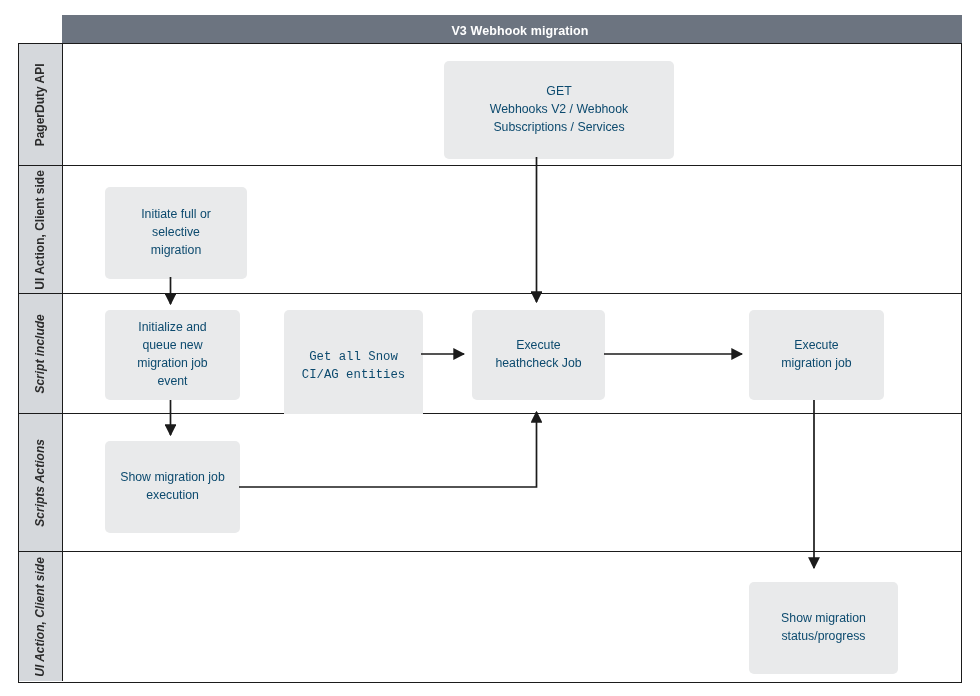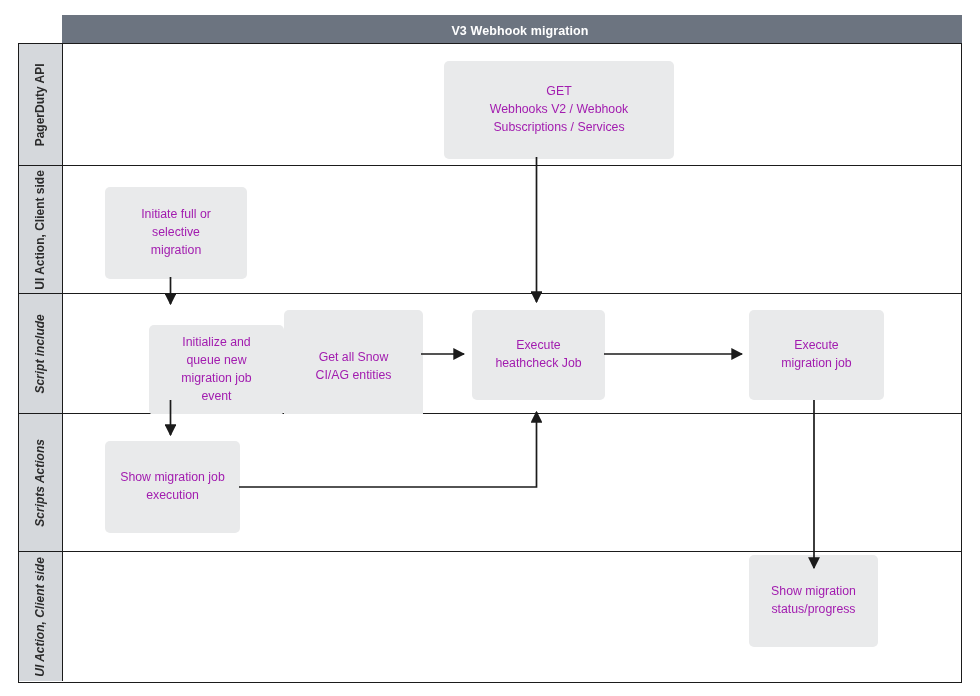--- a/index.html
+++ b/index.html
@@ -87,21 +87,21 @@
   
   .node {
     position: absolute;
     background: #e9eaeb;
     border-radius: 5px;
     box-sizing: border-box;
     display: flex;
     align-items: center;
     justify-content: center;
     text-align: center;
-    color: #a21caf;
+    color: #0c4a6e;
     font-size: 12.3px;
     line-height: 1.45;
     padding: 4px 8px;
     white-space: pre-line;
   }
   
   #wires {
     position: absolute;
     left: 0;
     top: 0;
@@ -142,25 +142,25 @@
 selective
 migration</div>
       </div>
     </div>
 
     <div class="lane" style="top:250px; height:120px;">
       <div class="lane-header">
         <div class="lane-label italic">Script include</div>
       </div>
       <div class="lane-body">
-        <div class="node" style="left:42px; top:31px; width:135px; height:90px;margin-left:44px;">Initialize and
+        <div class="node" style="left:42px; top:16px; width:135px; height:90px;">Initialize and
 queue new
 migration job
 event</div>
-        <div class="node" style="left:221px; top:16px; width:139px; height:114px;">Get all Snow
+        <div class="node" style="left:221px; top:16px; width:139px; height:114px;font-family:Liberation Mono, monospace;">Get all Snow
 CI/AG entities</div>
         <div class="node" style="left:409px; top:16px; width:133px; height:90px;">Execute
 heathcheck Job</div>
         <div class="node" style="left:686px; top:16px; width:135px; height:90px;">Execute
 migration job</div>
       </div>
     </div>
 
     <div class="lane" style="top:370px; height:138px;">
       <div class="lane-header">
@@ -171,21 +171,21 @@
 execution</div>
       </div>
     </div>
 
     <div class="lane last" style="top:508px; height:129px;">
       <div class="lane-header">
         <div class="lane-label italic">UI Action, Client
 side</div>
       </div>
       <div class="lane-body">
-        <div class="node" style="left:686px; top:3px; width:129px; height:92px;">Show migration
+        <div class="node" style="left:686px; top:30px; width:149px; height:92px;">Show migration
 status/progress</div>
       </div>
     </div>
   </div>
 
   <svg id="wires" viewBox="0 0 980 696">
     <defs>
       <marker id="arrow" viewBox="0 0 10 10" refX="9" refY="5" markerWidth="7" markerHeight="7" orient="auto-start-reverse">
         <path d="M 0 0 L 10 5 L 0 10 z" fill="#1b1b1b"></path>
       </marker>

